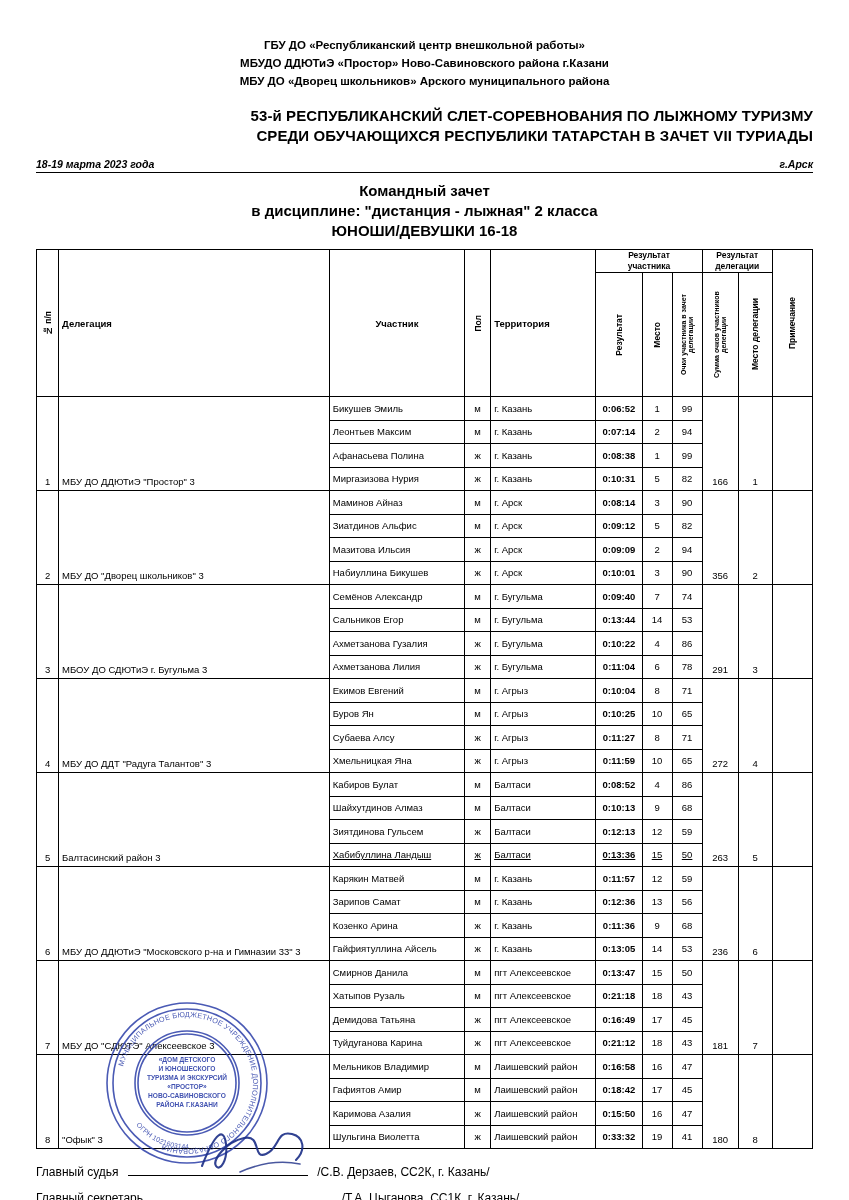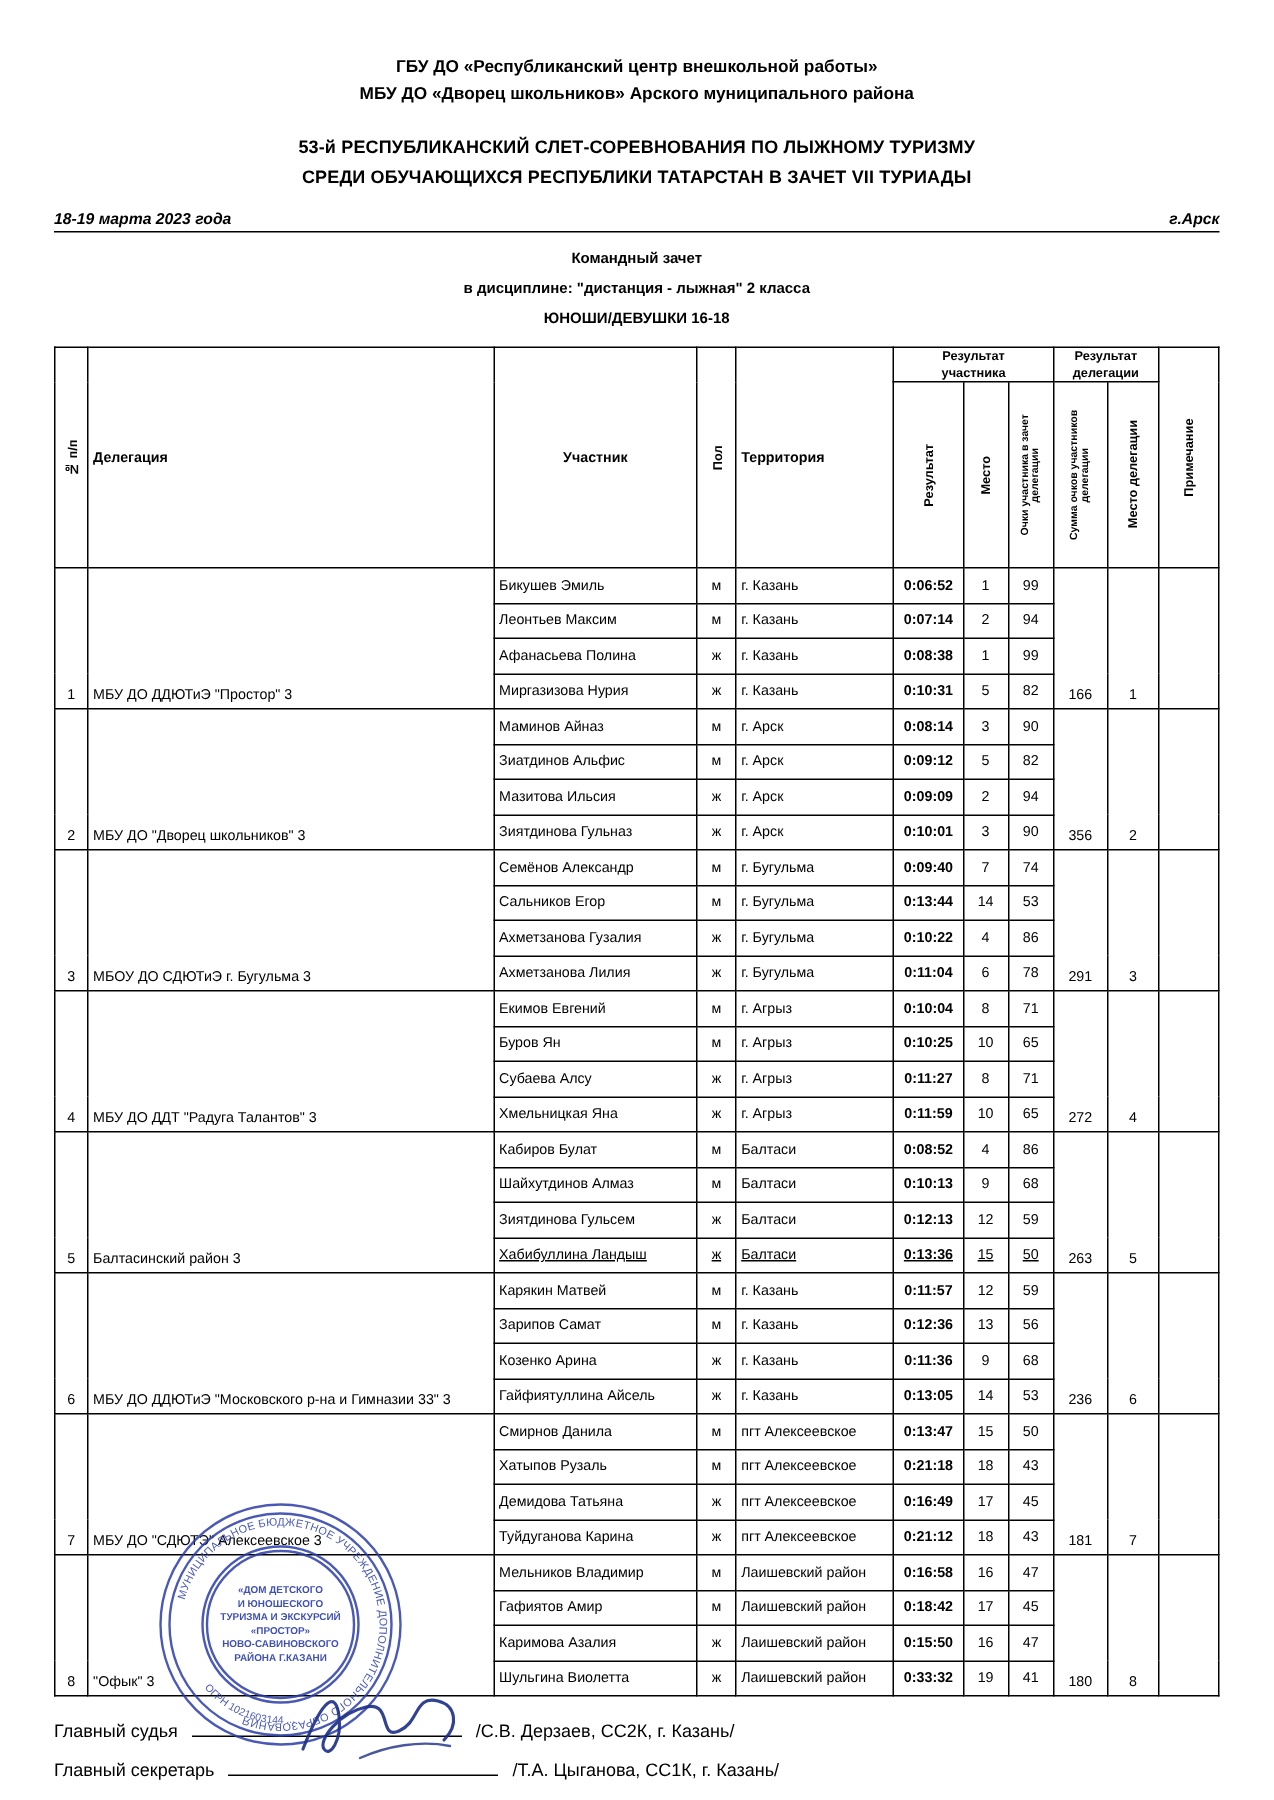--- a/index.html
+++ b/index.html
@@ -22,42 +22,42 @@
     padding: 0 36px;
   }
   .org-lines {
     text-align: center;
     padding-top: 36px;
     font-size: 11.5px;
     font-weight: bold;
     line-height: 18px;
   }
   .title-block {
-    text-align: center;
+    text-align: right;
     margin-top: 16px;
-    font-size: 12px;
+    font-size: 15px;
     font-weight: bold;
     line-height: 20px;
     letter-spacing: 0.1px;
   }
   .meta-row {
     display: flex;
     justify-content: space-between;
     align-items: flex-end;
     margin-top: 12px;
     border-bottom: 1.5px solid #000;
     padding-bottom: 2px;
     font-size: 10.5px;
     font-style: italic;
     font-weight: bold;
   }
   .subtitle {
     text-align: center;
     margin-top: 8px;
-    font-size: 10px;
+    font-size: 15px;
     font-weight: bold;
     line-height: 20px;
   }
   table.main {
     margin-top: 8px;
     border-collapse: collapse;
     width: 100%;
     font-size: 9.5px;
   }
   table.main td, table.main th {
@@ -132,20 +132,21 @@
     pointer-events: none;
   }
 </style>
 </head>
 <body>
 
 <div class="page">
 
   <div class="org-lines">
     <div>ГБУ ДО «Республиканский центр внешкольной работы»</div>
+    <div>МБУДО ДДЮТиЭ «Простор» Ново-Савиновского района г.Казани</div>
     <div>МБУ ДО «Дворец школьников» Арского муниципального района</div>
   </div>
 
   <div class="title-block">
     <div>53-й РЕСПУБЛИКАНСКИЙ СЛЕТ-СОРЕВНОВАНИЯ ПО ЛЫЖНОМУ ТУРИЗМУ</div>
     <div>СРЕДИ ОБУЧАЮЩИХСЯ РЕСПУБЛИКИ ТАТАРСТАН В ЗАЧЕТ VII ТУРИАДЫ</div>
   </div>
 
   <div class="meta-row">
     <div>18-19 марта 2023 года</div>
@@ -284,21 +285,21 @@
         </tr>
         <tr class="row-h">
           <td class="col-part">Мазитова Ильсия</td>
           <td class="col-pol cell-center">ж</td>
           <td class="col-terr">г. Арск</td>
           <td class="col-res cell-center cell-bold">0:09:09</td>
           <td class="col-mesto cell-center">2</td>
           <td class="col-ochki cell-center">94</td>
         </tr>
         <tr class="row-h" style="border-bottom: 1.5px solid rgb(0, 0, 0);">
-          <td class="col-part">Зиятдинова Гульназ</td>
+          <td class="col-part">Набиуллина Бикушев</td>
           <td class="col-pol cell-center">ж</td>
           <td class="col-terr">г. Арск</td>
           <td class="col-res cell-center cell-bold">0:10:01</td>
           <td class="col-mesto cell-center">3</td>
           <td class="col-ochki cell-center">90</td>
         </tr>
         <tr class="row-h">
           <td class="col-np cell-center" rowspan="4" style="vertical-align: bottom; padding-bottom: 3px;">3</td>
           <td class="col-deleg" rowspan="4" style="vertical-align: bottom; padding-bottom: 3px;">МБОУ ДО СДЮТиЭ г. Бугульма 3</td>
           <td class="col-part">Семёнов Александр</td>

